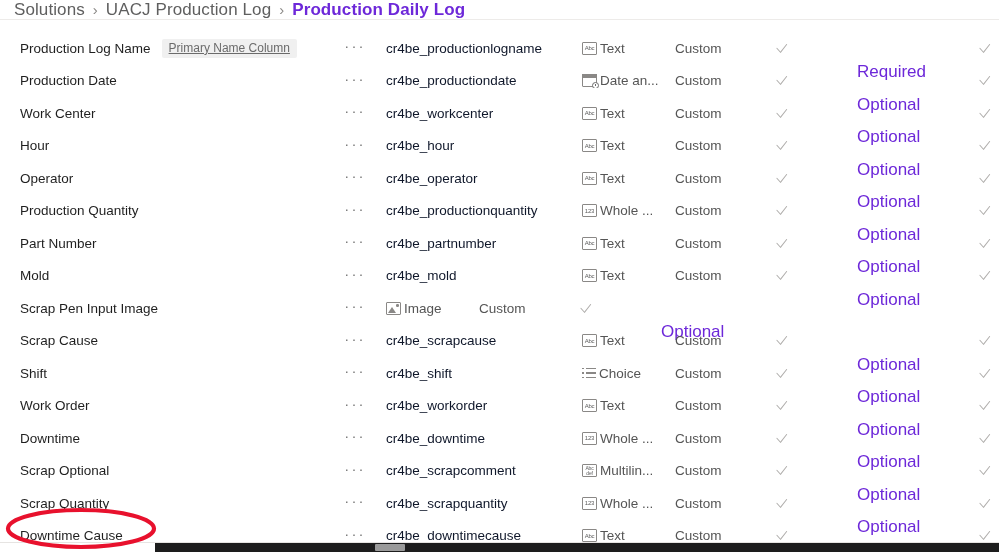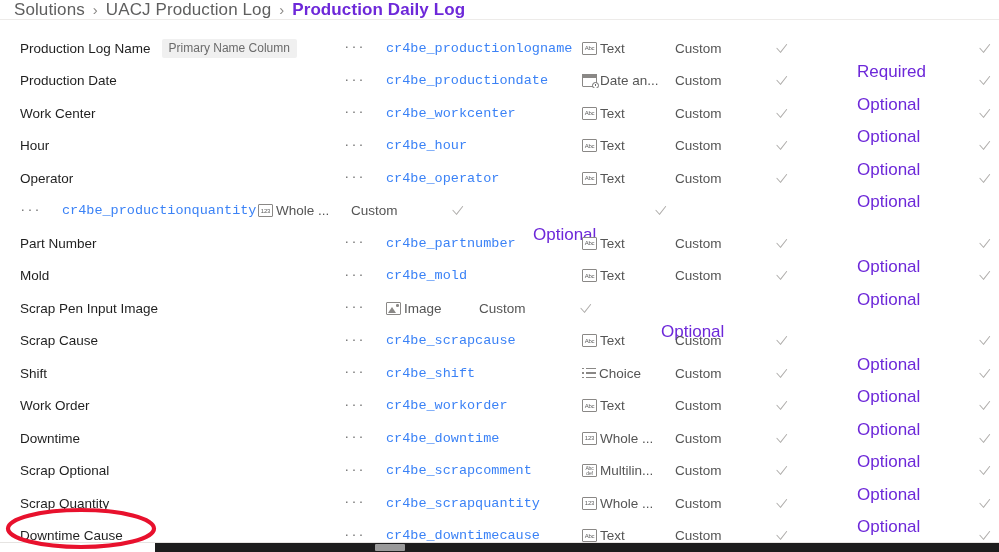--- a/index.html
+++ b/index.html
@@ -78,43 +78,43 @@
     color: #1f1f1f;
     font-size: 13.5px;
   }
   .pill {
     background: #f0f0f0;
     color: #6b6b6b;
     font-size: 12px;
     padding: 3px 7px 4px 7px;
     border-radius: 2px;
     line-height: 1;
+    text-decoration: underline;
   }
 
   .c-menu {
     width: 62px;
     min-width: 62px;
     display: flex;
     align-items: center;
     justify-content: center;
     color: #7a7a7a;
     font-size: 15px;
     letter-spacing: 2.2px;
     padding-bottom: 5px;
     box-sizing: border-box;
     cursor: pointer;
   }
 
   .c-logical {
     width: 196px;
     min-width: 196px;
-    color: #3b82f6;
+    color: #0f172a;
     font-size: 13.5px;
     overflow: hidden;
-    font-family: Liberation Mono, monospace;
   }
 
   .c-type {
     width: 93px;
     min-width: 93px;
     display: flex;
     align-items: center;
     gap: 3px;
     color: #555555;
     font-size: 13.5px;
@@ -425,20 +425,23 @@
       <div class="c-custom">Custom</div>
       <div class="c-check1">
         <span class="chk"></span>
       </div>
       <div class="c-req">Optional</div>
       <div class="c-check2">
         <span class="chk"></span>
       </div>
     </div>
     <div class="row">
+      <div class="c-display">
+        <span class="display-name">Production Quantity</span>
+      </div>
       <div class="c-menu">···</div>
       <div class="c-logical">cr4be_productionquantity</div>
       <div class="c-type">
         <span class="ticon num">
           <span class="bx"></span>
           <span class="gl">123</span>
         </span>
         <span class="tlabel">Whole ...</span>
       </div>
       <div class="c-custom">Custom</div>

